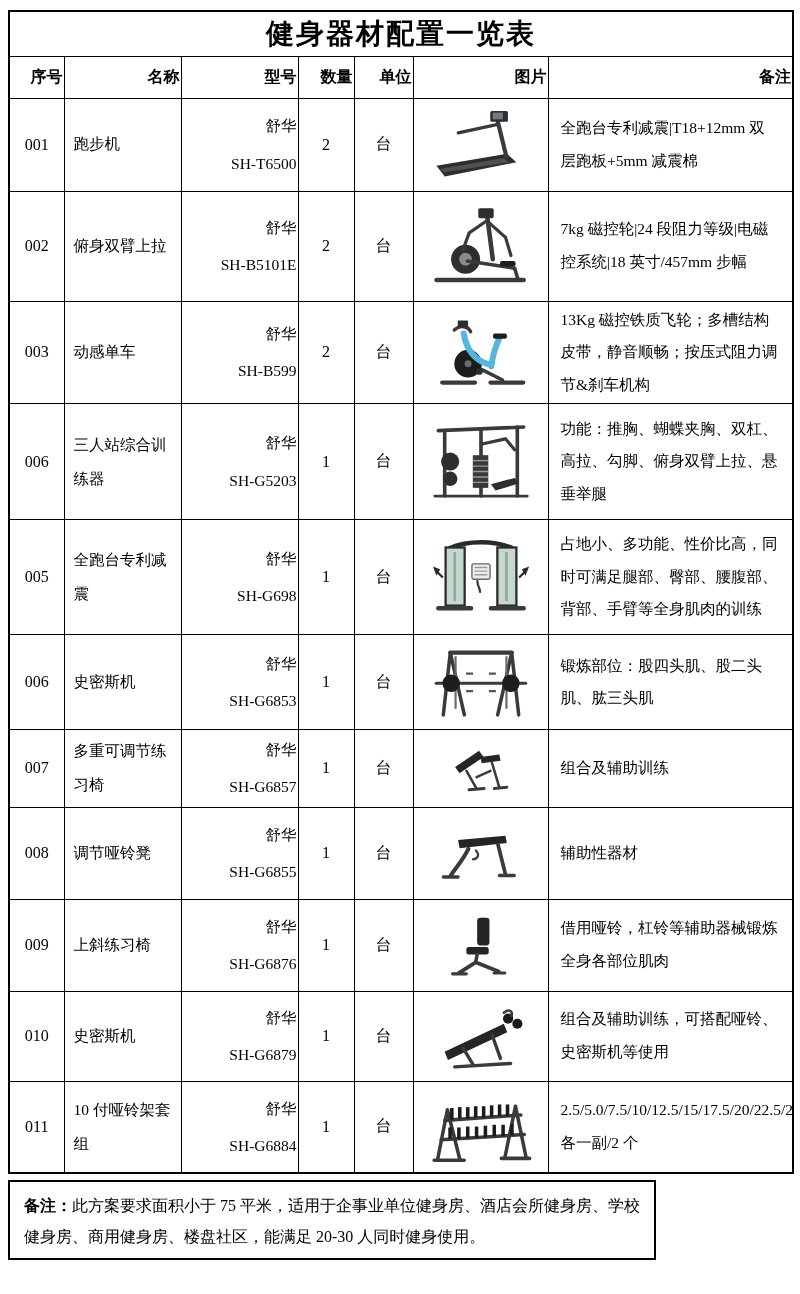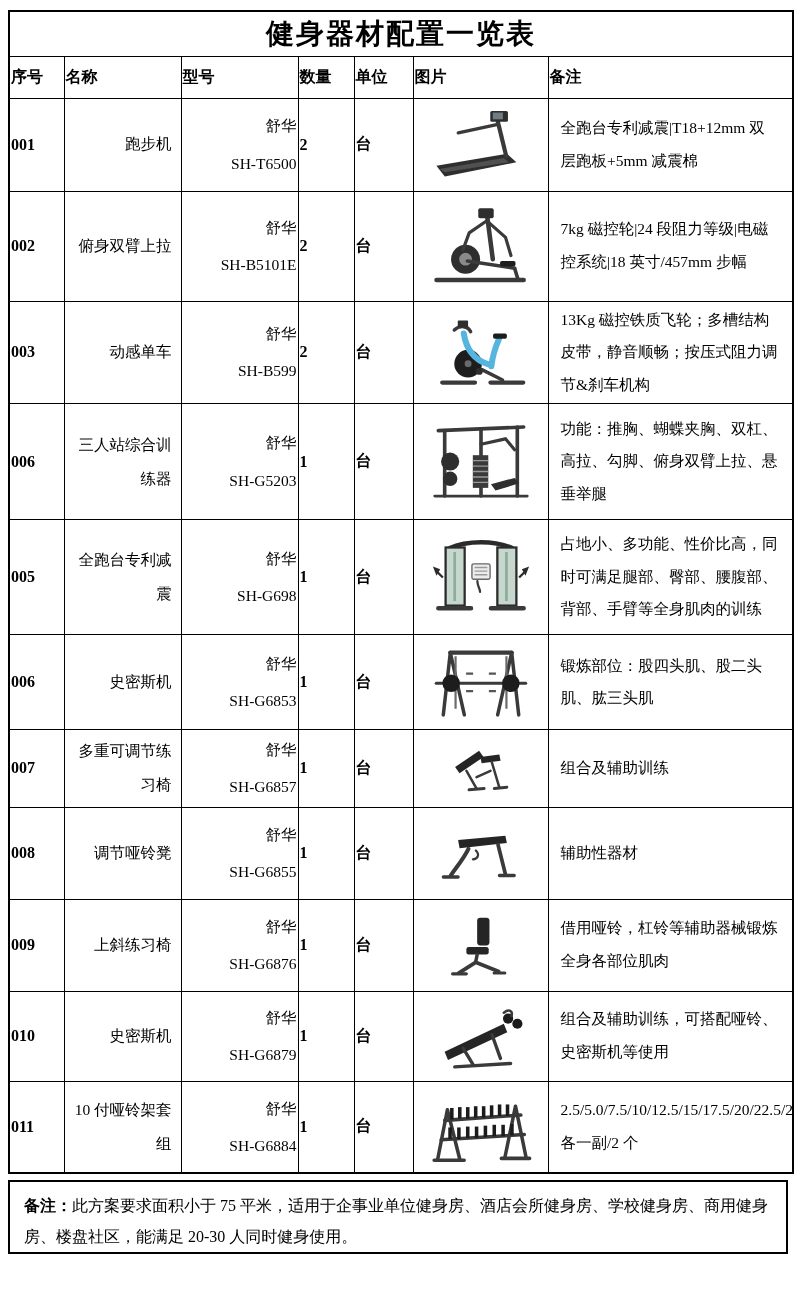--- a/index.html
+++ b/index.html
@@ -7,35 +7,35 @@
   .page { padding:10px 8px 6px 8px; }
 
   table.equip { border-collapse:collapse; width:784px; table-layout:fixed;
                 border:2px solid #000; }
   table.equip td { border:1px solid #000; overflow:hidden; vertical-align:middle; }
 
   tr.title-row { height:45px;margin-left:38px; }
   td.title-cell { text-align:center; font-size:28px; font-weight:bold; letter-spacing:2px; }
 
   tr.head-row { height:42px; }
-  td.head-cell { text-align:left; font-size:16px; font-weight:bold; }
-
-  td.c-no, td.c-qty, td.c-unit { font-size:16px;font-weight:bold; }
-  td.c-name { text-align:right; font-size:15.5px; line-height:2.2; padding:0 9px; }
+  td.head-cell { text-align:right; font-size:16px; font-weight:bold; }
+
+  td.c-no, td.c-qty, td.c-unit { text-align:center; font-size:16px; }
+  td.c-name { text-align:left; font-size:15.5px; line-height:2.2; padding:0 9px; }
   td.c-model { text-align:right; font-size:15.5px; line-height:2.4; }
   td.c-img { text-align:center; padding:2px; }
   td.c-img svg { display:block; margin:0 auto; }
   td.c-remark { font-size:15.5px; line-height:2.1; padding:2px 12px; text-align:left; }
 
   tr.r1{height:93px} tr.r2{height:110px} tr.r3{height:95px} tr.r4{height:116px}
   tr.r5{height:115px} tr.r6{height:95px} tr.r7{height:68px} tr.r8{height:92px}
   tr.r9{height:92px} tr.r10{height:90px} tr.r11{height:92px}
 
-  .notes { box-sizing:border-box; width:780px; margin-top:6px; border:2px solid #000;
-           padding:8px 14px 0 14px; font-size:16px; line-height:1.95; }
+  .notes { box-sizing:border-box; width:648px; margin-top:6px; border:2px solid #000;
+           padding:8px 14px 6px 14px; font-size:16px; line-height:1.95; }
   .notes .lbl { font-weight:bold; }
   .notes .p2 { font-weight:bold; }
 
   .st { stroke:#3a3a3a; fill:none; stroke-linecap:round; }
 </style>
 </head>
 <body>
 
 <div class="page">
   <table class="equip">

